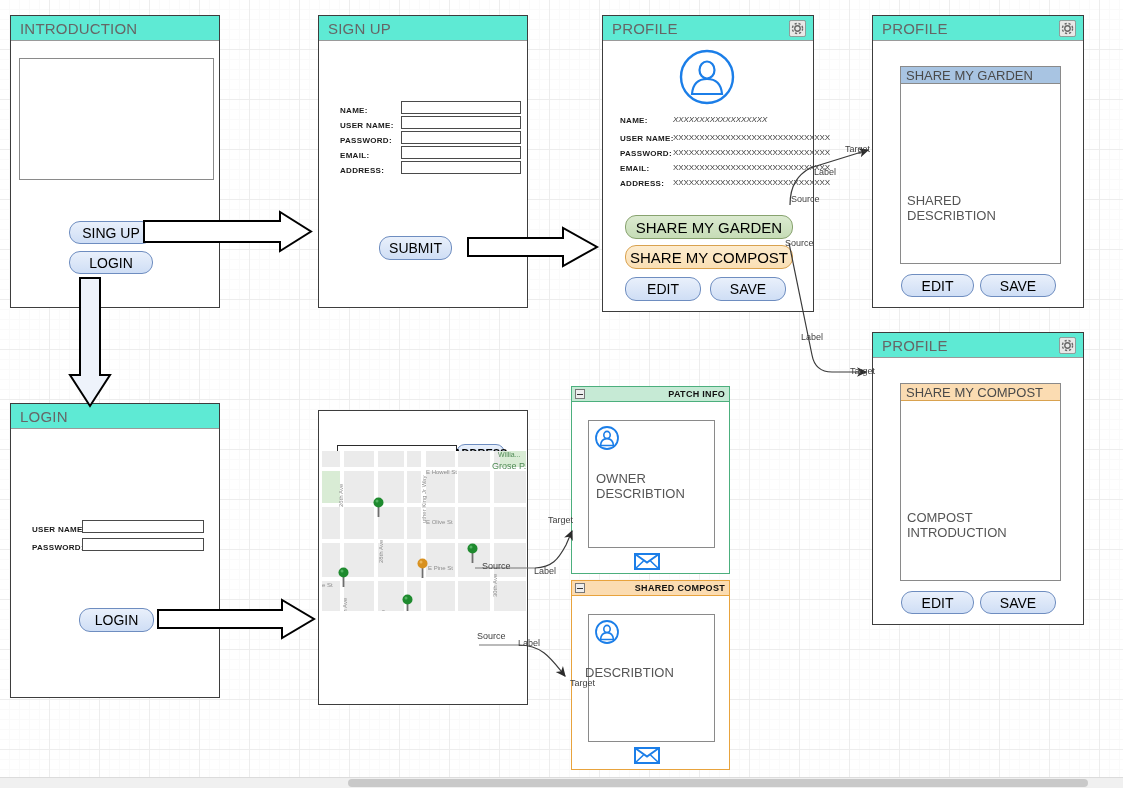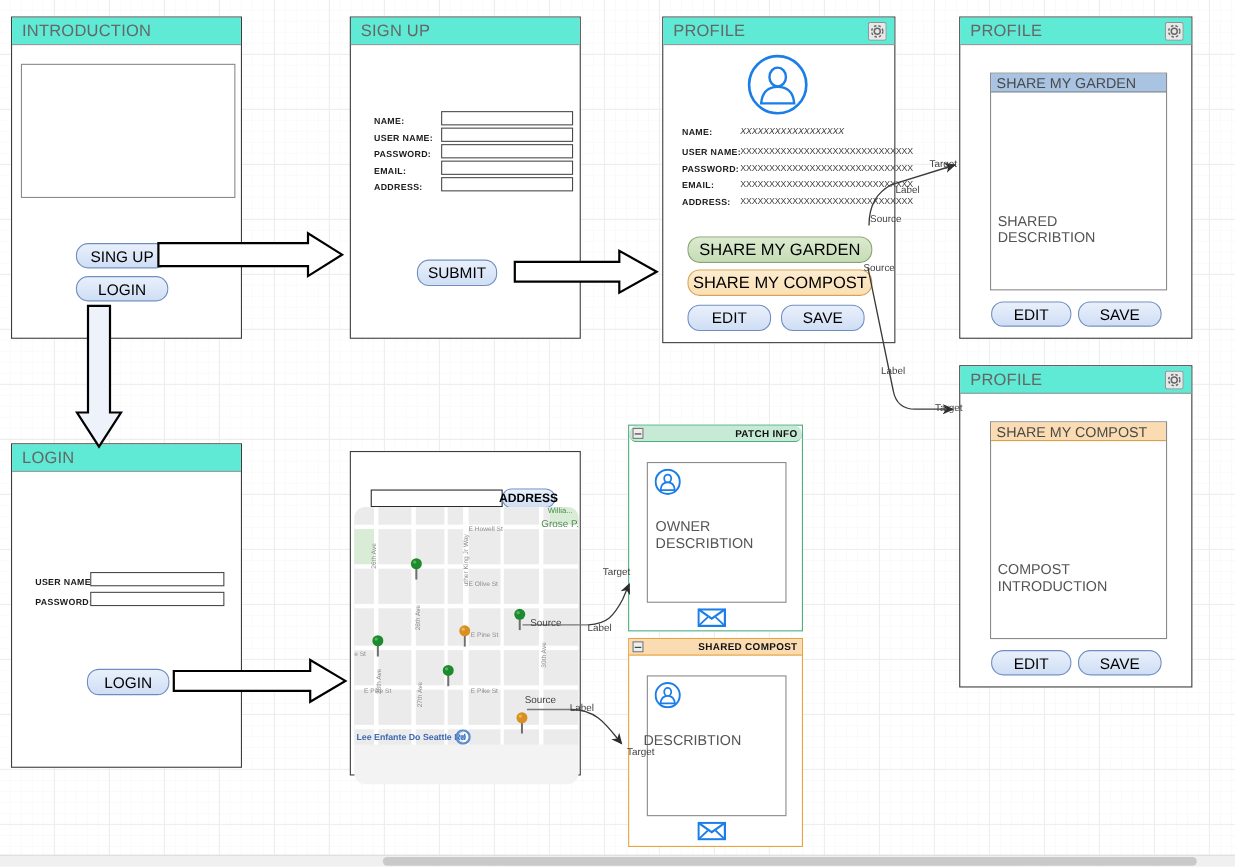--- a/index.html
+++ b/index.html
@@ -83,21 +83,21 @@
   .list-head.blue{background:#a8c4e2;border-bottom:1px solid #8a8a8a;}
   .list-head.orange{background:#fbdcb2;border-bottom:1px solid #d9a24f;}
 
   
   .card{position:absolute;box-sizing:border-box;background:#fff;}
   .card.green{border:1px solid #4caf7d;}
   .card.orange{border:1px solid #e8a33d;}
   .card-head{
     position:absolute;left:0;top:0;right:0;height:15px;box-sizing:border-box;
   }
-  .card-head.green{background:#c6ead5;border-bottom:1px solid #4caf7d;border-radius:7px;}
+  .card-head.green{background:#c6ead5;border-bottom:1px solid #4caf7d;}
   .card-head.orange{background:#fbdcb2;border-bottom:1px solid #e8a33d;}
   .card-head .ct{
     position:absolute;right:4px;top:2px;font-size:9px;font-weight:bold;color:#111;
     letter-spacing:.3px;white-space:nowrap;
   }
   .collapse{
     position:absolute;left:3px;top:2px;width:10px;height:10px;
     border:1px solid #777;background:#eee;box-sizing:border-box;
   }
   .collapse:after{
@@ -272,21 +272,21 @@
   <div class="field-label" style="left:21px;top:139px;">PASSWORD:</div>
   <input class="input-box" style="left: 71px; top: 134px; width: 122px; height: 13px;" value="">
   <div class="btn" style="left:68px;top:204px;width:75px;height:24px;">LOGIN</div>
 </div>
 
 <div class="window" style="left:318px;top:410px;width:210px;height:295px;">
 
   <input class="searchbox" style="left: 18px; top: 34px; width: 120px; height: 16px; font-size: 10px; padding: 0px 3px;" placeholder="">
   <div class="btn small" style="left:137px;top:33px;width:49px;height:18px;border-radius:9px;font-weight:bold;font-size:11px;">ADDRESS</div>
 
-  <div class="map" style="left:3px;top:50px;width:204px;height:252px;border-radius:10px;">
+  <div class="map" style="left:3px;top:40px;width:204px;height:160px;">
 
     <div class="blk" style="left:0;top:0;width:204px;height:216px;background:#ebebeb;"></div>
     <div class="park" style="left:0px;top:20px;width:22px;height:32px;"></div>
     <div class="park" style="left:178px;top:0px;width:26px;height:16px;"></div>
 
     <div class="road" style="left:0;top:16px;width:204px;height:4px;"></div>
     <div class="road" style="left:0;top:52px;width:204px;height:4px;"></div>
     <div class="road" style="left:0;top:88px;width:204px;height:4px;"></div>
     <div class="road" style="left:0;top:126px;width:204px;height:4px;"></div>
     <div class="road" style="left:0;top:162px;width:204px;height:4px;"></div>

